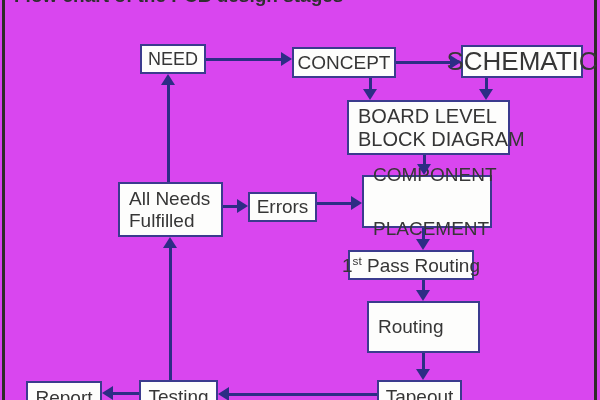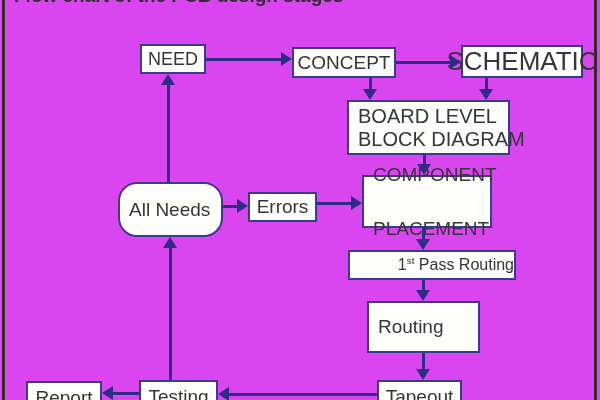--- a/index.html
+++ b/index.html
@@ -101,27 +101,28 @@
         <div><span>SCHEMATIC</span></div>
       </div>
       <div class="node left" style="left: 347px; top: 100px; width: 163px; height: 55px; font-size: 20px;">
         <div><span>BOARD LEVEL</span></div>
         <div><span>BLOCK DIAGRAM</span></div>
       </div>
       <div class="node left" style="left: 362px; top: 175px; width: 130px; height: 53px; font-size: 19px; gap: 32px;">
         <div><span>COMPONENT</span></div>
         <div><span>PLACEMENT</span></div>
       </div>
-      <div class="node left" style="left: 118px; top: 182px; width: 105px; height: 55px; font-size: 19px; border-radius: 19px;">
+      <div class="node left" style="left: 118px; top: 182px; width: 105px; height: 55px; font-size: 19px;">
         <div><span>All Needs</span></div>
+        <div><span>Fulfilled</span></div>
       </div>
       <div class="node" style="left: 248px; top: 192px; width: 69px; height: 30px; font-size: 19px;">
         <div><span>Errors</span></div>
       </div>
-      <div class="node" style="left: 348px; top: 250px; width: 168px; height: 30px; font-size: 16px; align-items: flex-end;">
+      <div class="node" style="left: 348px; top: 250px; width: 126px; height: 30px; font-size: 19px;">
         <div><span>1</span><sup>st</sup><span> Pass Routing</span></div>
       </div>
       <div class="node left" style="left: 367px; top: 301px; width: 113px; height: 52px; font-size: 19px; gap: 40px;">
         <div><span>Routing</span></div>
       </div>
       <div class="node" style="left: 377px; top: 380px; width: 85px; height: 34px; font-size: 19px;">
         <div><span>Tapeout</span></div>
       </div>
       <div class="node" style="left: 139px; top: 380px; width: 79px; height: 34px; font-size: 19px;">
         <div><span>Testing</span></div>

